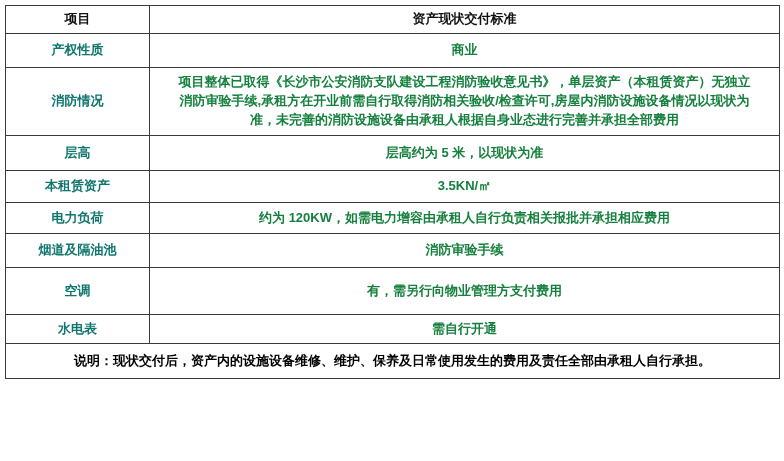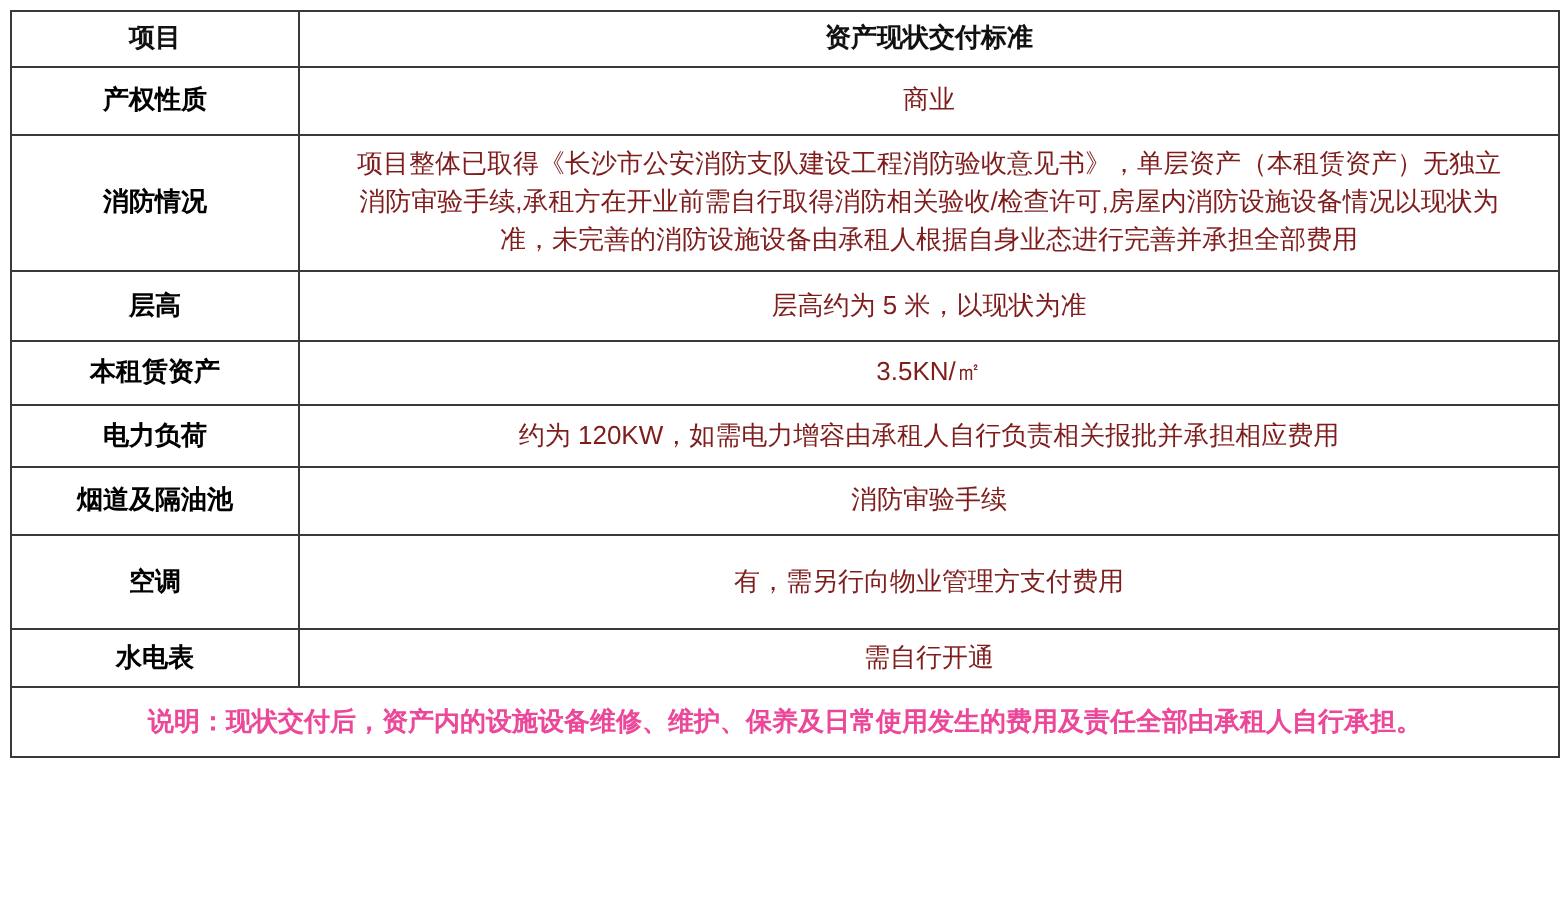--- a/index.html
+++ b/index.html
@@ -33,42 +33,43 @@
     line-height: 1.45;
     padding: 2px 6px;
     overflow: hidden;
     box-sizing: border-box;
   }
   col.c-label  { width: 144px; }
   col.c-value  { width: 630px; }
 
   td.lbl {
     font-weight: bold;
-    color: #000000;
+    color: #0f766e;
   }
   td.hdr {
     font-weight: bold;
     color: #111111;
   }
   td.val {
-    color: #7f1d1d;
+    color: #15803d;
+    font-weight: bold;
   }
   td.multiline {
     white-space: pre-line;
   }
   td.val-structure {
     line-height: 27px;
   }
   td.val-fire {
     line-height: 21px;
     padding: 2px 3px;
   }
   td.footer-note {
     font-weight: bold;
-    color: #ec4899;
+    color: #000000;
     text-align: left;
     padding-left: 29px;
   }
   
   tr.r-header    { height: 28px; }
   tr.r-ownership { height: 34px; }
   tr.r-structure { height: 61px; }
   tr.r-fire      { height: 68px; }
   tr.r-height    { height: 35px; }
   tr.r-gas       { height: 30px; }

